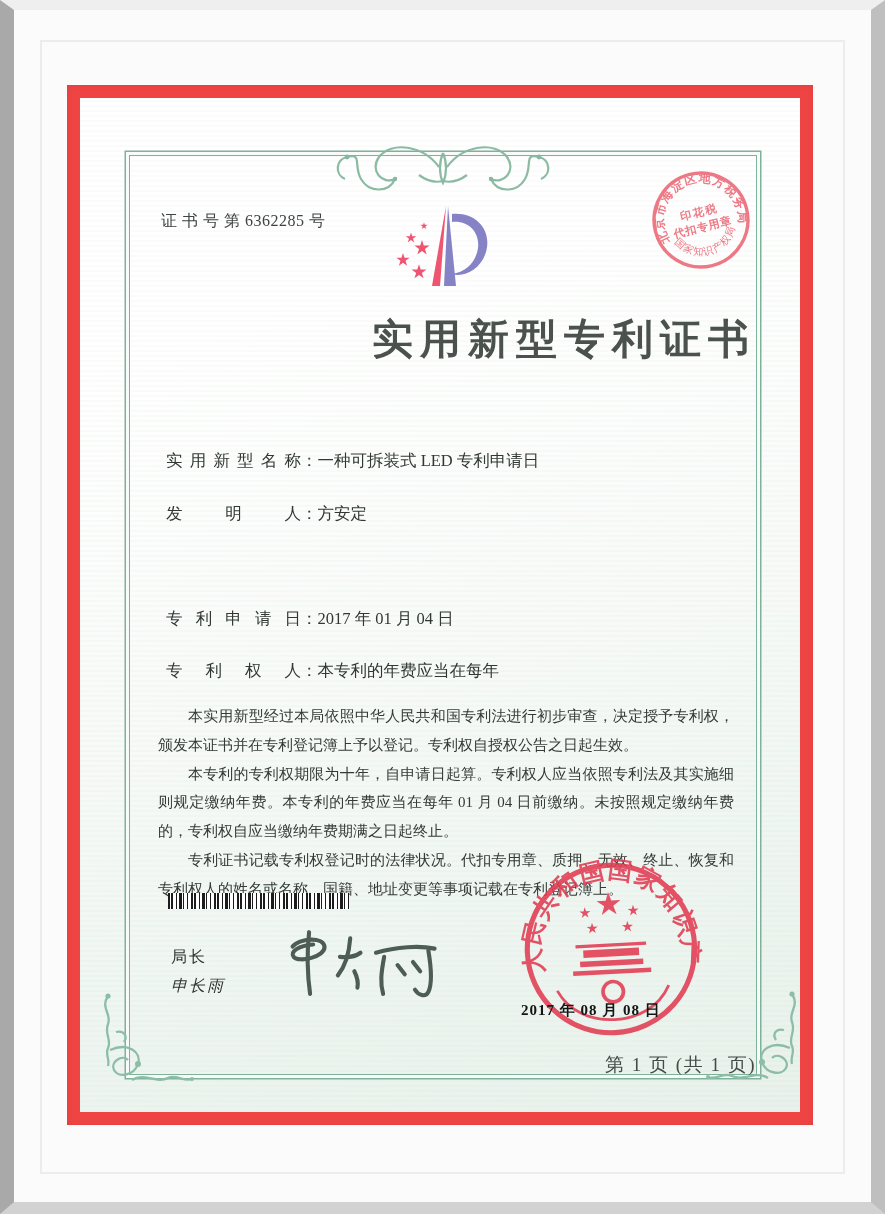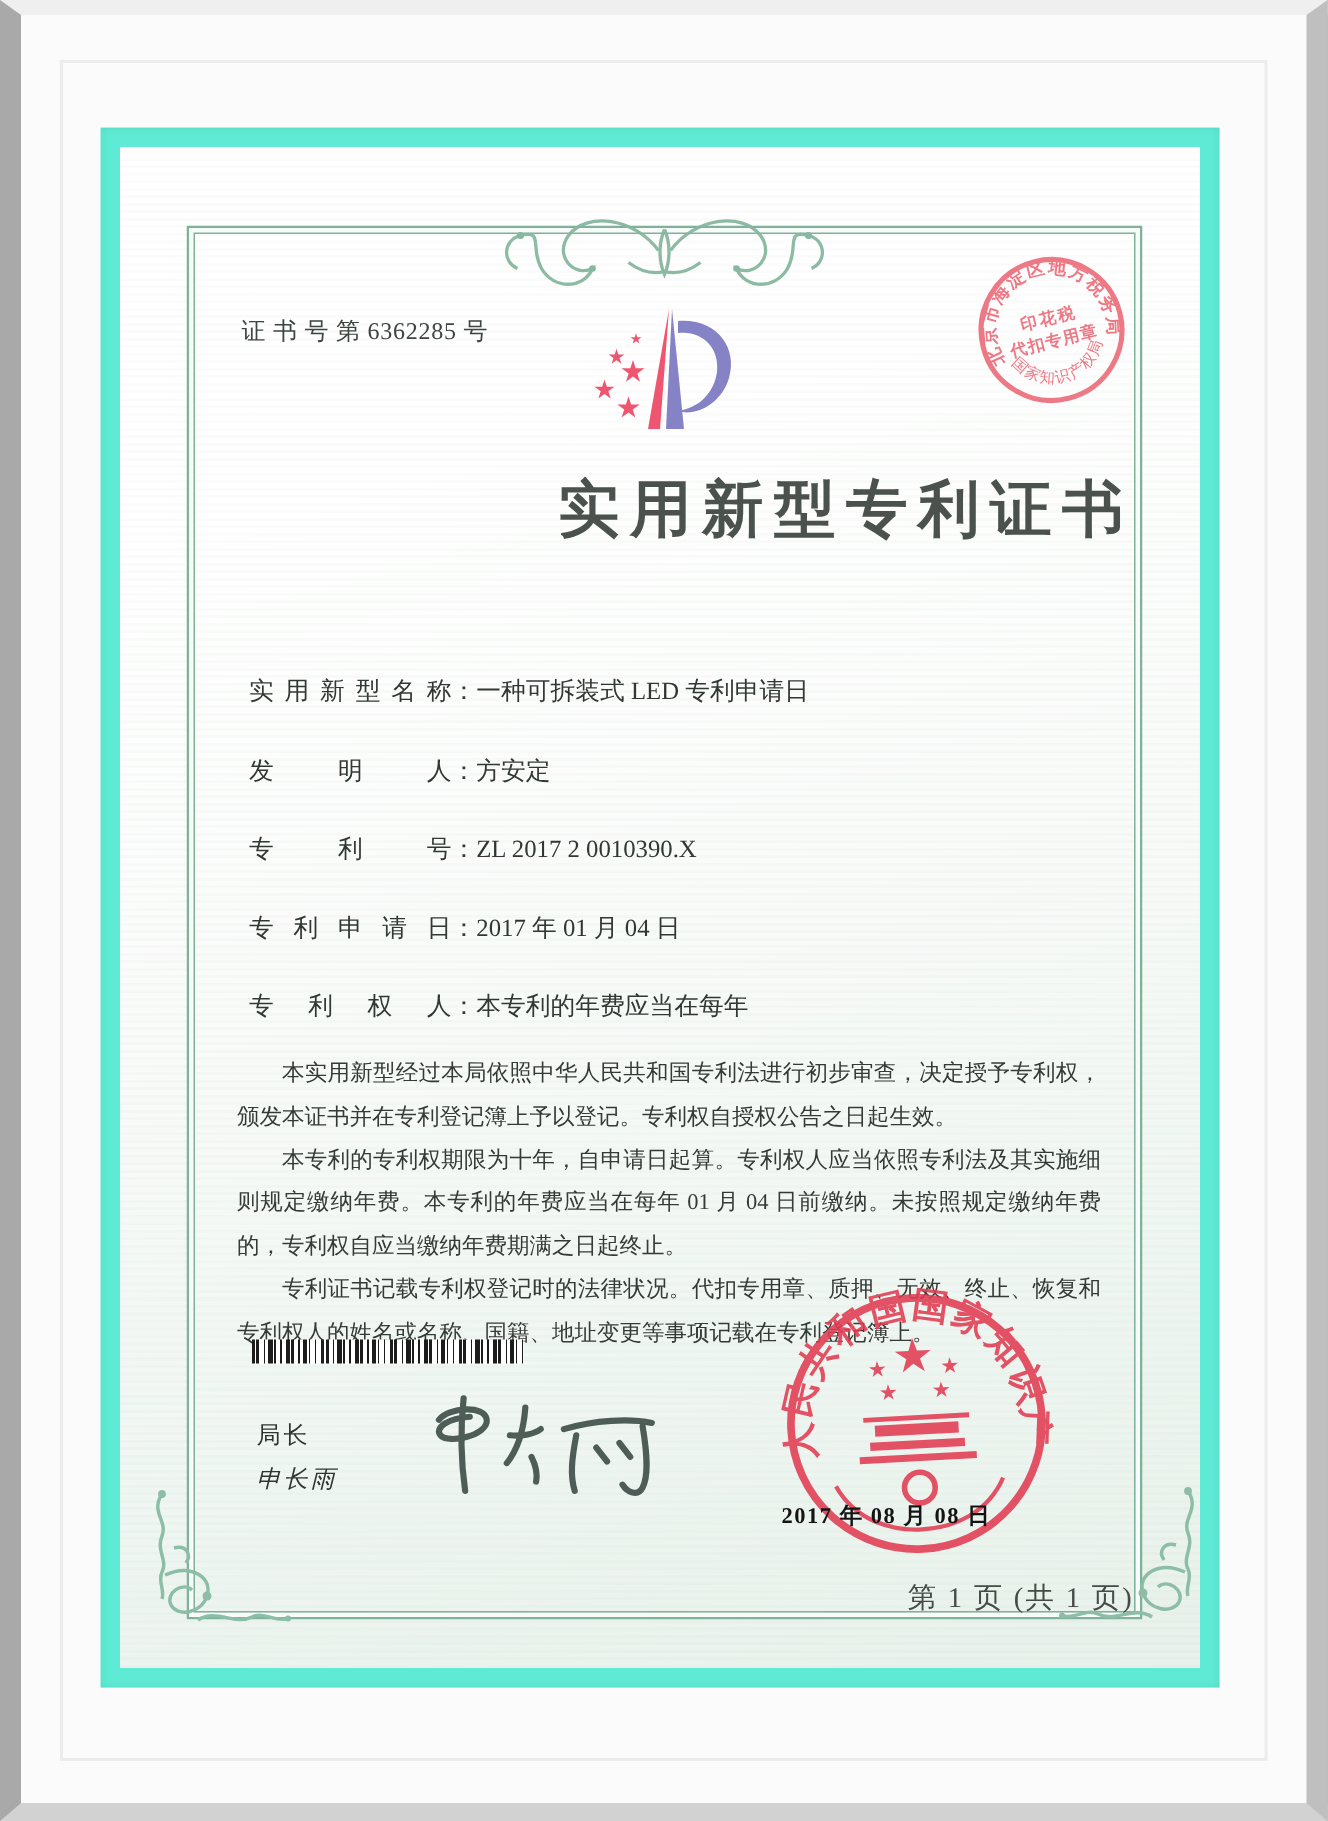--- a/index.html
+++ b/index.html
@@ -18,21 +18,21 @@
     border-top:10px solid #efefef;
     border-bottom:12px solid #d2d2d2;
     box-sizing:border-box;
   }
   .frame-bevel{
     position:absolute;inset:40px;border:2px solid #ececec;
     box-sizing:border-box;
   }
   .mat-band{
     position:absolute;left:67px;top:85px;right:72px;bottom:89px;
-    background:#5eead4;
+    background:#ef4444;
     box-shadow:inset 0 0 6px rgba(0,0,0,.08);
   }
   
   .paper{
     position:absolute;inset:13px;overflow:hidden;
     background:
       repeating-linear-gradient(0deg, rgba(140,180,155,.045) 0 2px, rgba(0,0,0,0) 2px 5px),
       linear-gradient(165deg,#ffffff 22%,#f9fbf9 50%,#eef5f0 80%,#e8f1eb 100%);
   }
   
@@ -176,23 +176,20 @@
           </g>
         </svg>
 
         <div class="cert-title">实用新型专利证书</div>
 
         <div class="field-row r0">
           <span class="f-label">实用新型名称</span><span>：</span><span>一种可拆装式 LED 专利申请日</span>
         </div>
         <div class="field-row r1">
           <span class="f-label">发明人</span><span>：</span><span>方安定</span>
-        </div>
-        <div class="field-row r2">
-          <span class="f-label">专利号</span><span>：</span><span>ZL 2017 2 0010390.X</span>
         </div>
         <div class="field-row r3">
           <span class="f-label">专利申请日</span><span>：</span><span>2017 年 01 月 04 日</span>
         </div>
         <div class="field-row r4">
           <span class="f-label">专利权人</span><span>：</span><span>本专利的年费应当在每年</span>
         </div>
 
         <div class="paras">
           <p>本实用新型经过本局依照中华人民共和国专利法进行初步审查，决定授予专利权，颁发本证书并在专利登记簿上予以登记。专利权自授权公告之日起生效。</p>

